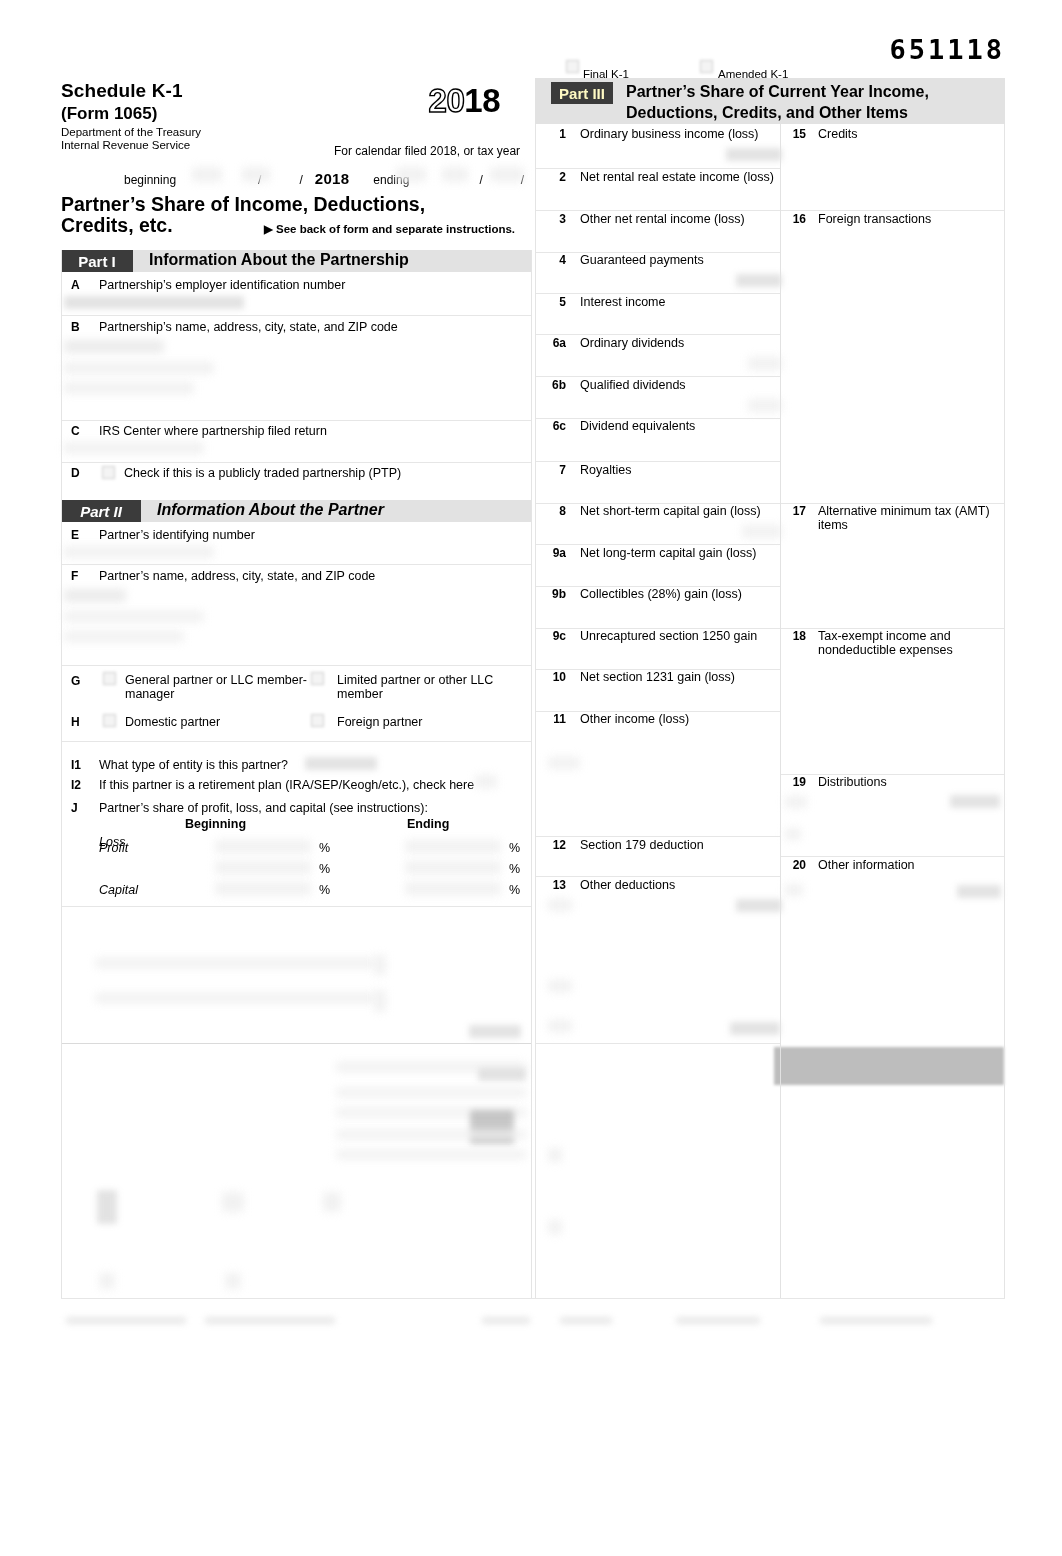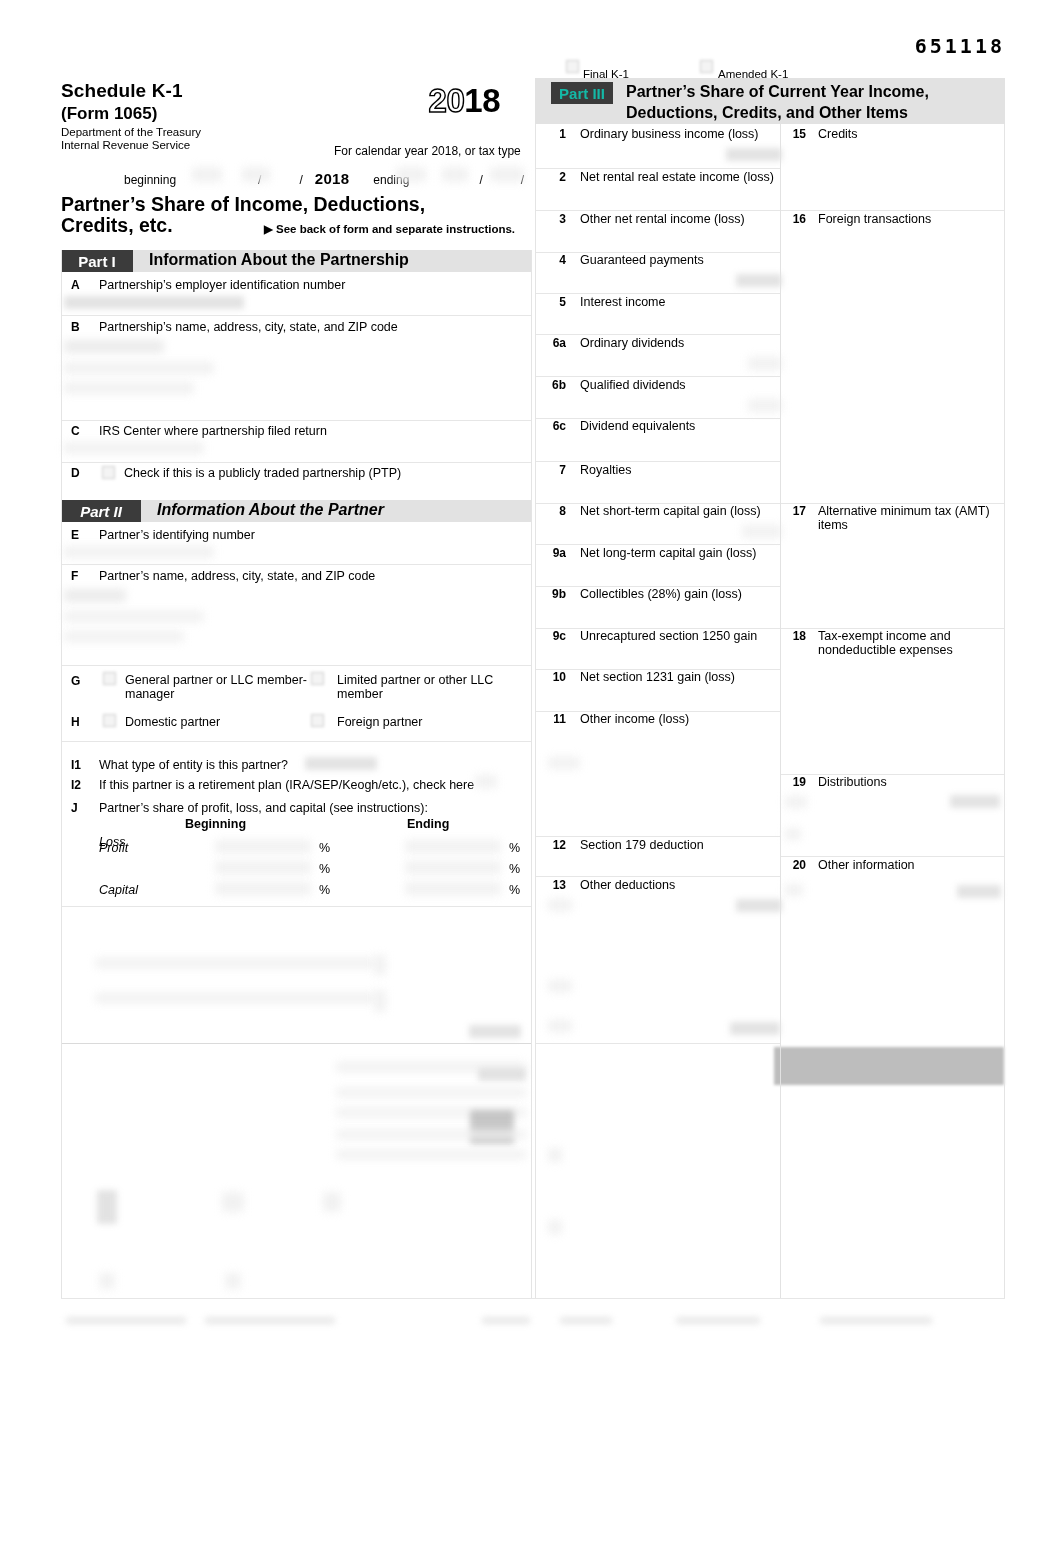--- a/index.html
+++ b/index.html
@@ -130,37 +130,37 @@
   .jrow { position: absolute; font-size: 12.5px; font-style: italic; }
   .pct  { position: absolute; font-size: 12.5px; }
 
   
   #p3-header-shade {
     left: 535px; top: 78px; width: 470px; height: 46px;
     background: #e2e2e2; position: absolute;
   }
   #p3-chip {
     left: 551px; top: 82px; width: 62px; height: 22px;
-    background: #3b3b3b; color: #14b8a6;
+    background: #3b3b3b; color: #fef9c3;
     font-size: 15px; font-weight: bold;
     display: flex; align-items: center; justify-content: center;
     position: absolute;
   }
   #p3-title {
     left: 626px; top: 81px; position: absolute;
     font-size: 16px; font-weight: bold; line-height: 21px;
   }
   #omb {
     right: 57px; top: 63px; position: absolute;
     font-size: 11.5px; text-align: right; margin-top: 32px;
   }
   #formnum {
     right: 57px; top: 34px; position: absolute;
     font-family: "DejaVu Sans Mono", monospace;
-    font-size: 20px; letter-spacing: 3px; font-weight: bold;
+    font-size: 27px; letter-spacing: 3px; font-weight: bold;
     text-align: left;
   }
   .topchk-lbl { position: absolute; font-size: 11.5px; }
 
   .p3-num {
     position: absolute; font-size: 12px; font-weight: bold;
     text-align: right; width: 18px;
   }
   .p3-lbl {
     position: absolute; font-size: 12.5px; line-height: 14px;
@@ -218,21 +218,21 @@
   <div class="abs" id="mast-sub">(Form 1065)</div>
   <div class="abs" id="mast-dept">
     <div>Department of the Treasury</div>
     <div>Internal Revenue Service</div>
   </div>
 
   <div class="abs" id="year-badge">
     <span class="hollow">20</span><span>18</span>
   </div>
 
-  <div class="abs" id="cal-line">For calendar year 2018, or tax type</div>
+  <div class="abs" id="cal-line">For calendar filed 2018, or tax year</div>
 
   <div class="abs" id="date-row">
     <span class="lbl">beginning</span>
     <span class="abs redact faint" style="left:68px; top:-3px; width:30px; height:15px;"></span>
     <span class="slash" style="margin-left:78px">/</span>
     <span class="abs redact faint" style="left:118px; top:-3px; width:28px; height:15px;"></span>
     <span class="slash" style="margin-left:30px">/</span>
     <span class="yr" style="margin-left:8px">2018</span>
     <span class="lbl" style="margin-left:24px">ending</span>
     <span class="abs redact faint" style="left:272px; top:-3px; width:30px; height:15px;"></span>

